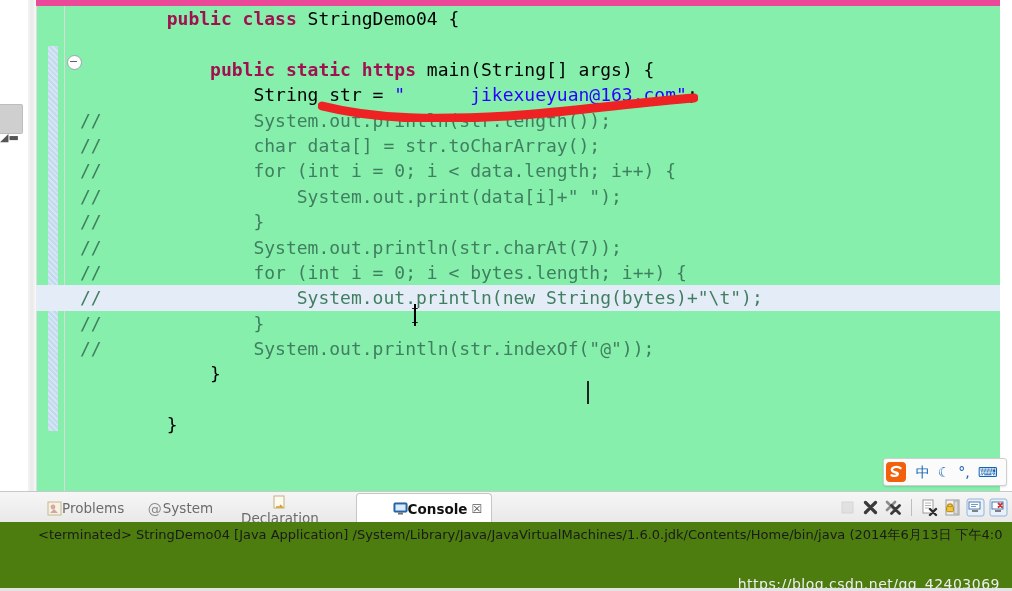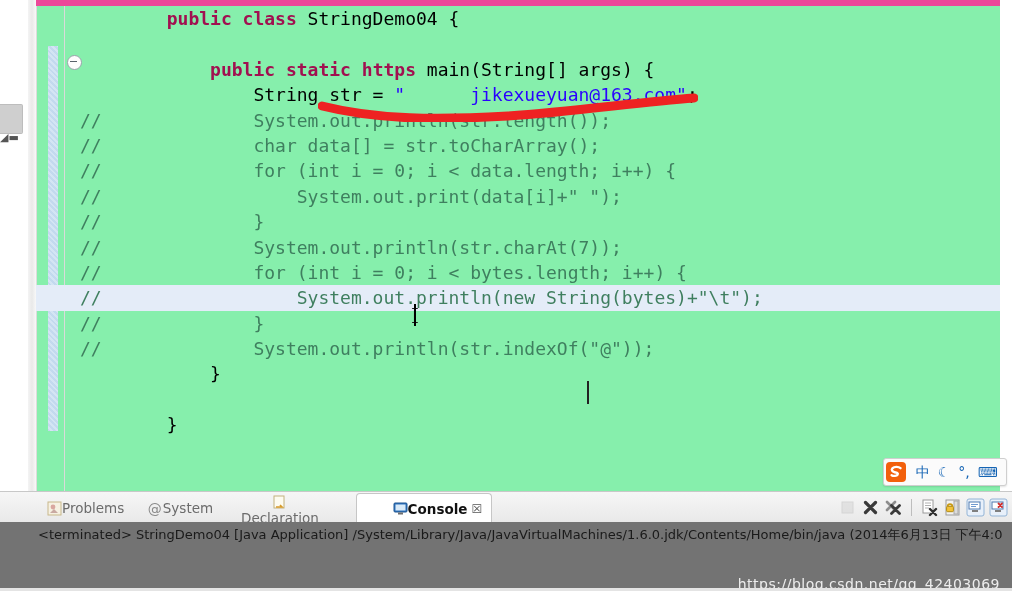--- a/index.html
+++ b/index.html
@@ -154,21 +154,21 @@
 
   #console-toolbar{
     position:absolute;right:4px;top:3px;
     display:flex;align-items:center;gap:4px;height:24px;
   }
   .tb-btn{width:19px;height:19px;position:relative;display:inline-block;}
   .tb-sep{width:1px;height:17px;background:#bdbdbd;margin:0 4px;}
 
   #console-body{
     position:absolute;left:0;top:30px;width:1012px;height:70px;
-    background:#737373;
+    background:#4d7c0f;
   }
   #terminated-line{
     position:absolute;left:38px;top:4px;
     font-size:13px;color:#1a1a1a;white-space:nowrap;
     font-family:"DejaVu Sans", sans-serif;
     width:974px;overflow:hidden;
   }
   #console-output{
     position:absolute;left:40px;top:24px;
     font-size:18px;color:#000;white-space:pre;

